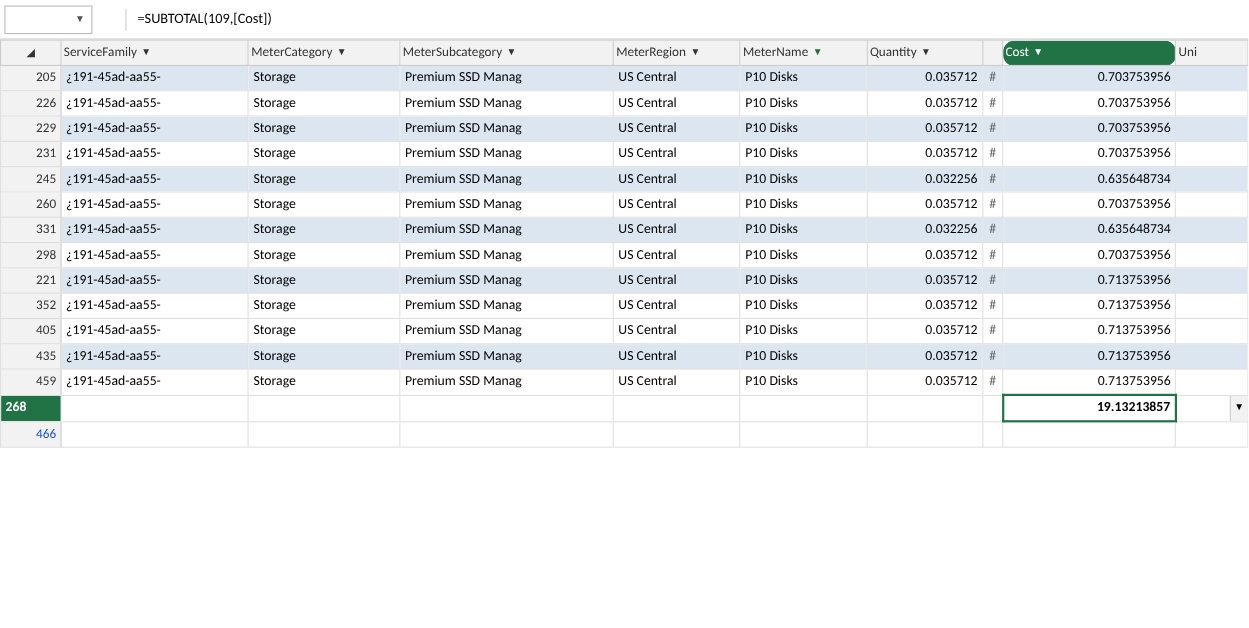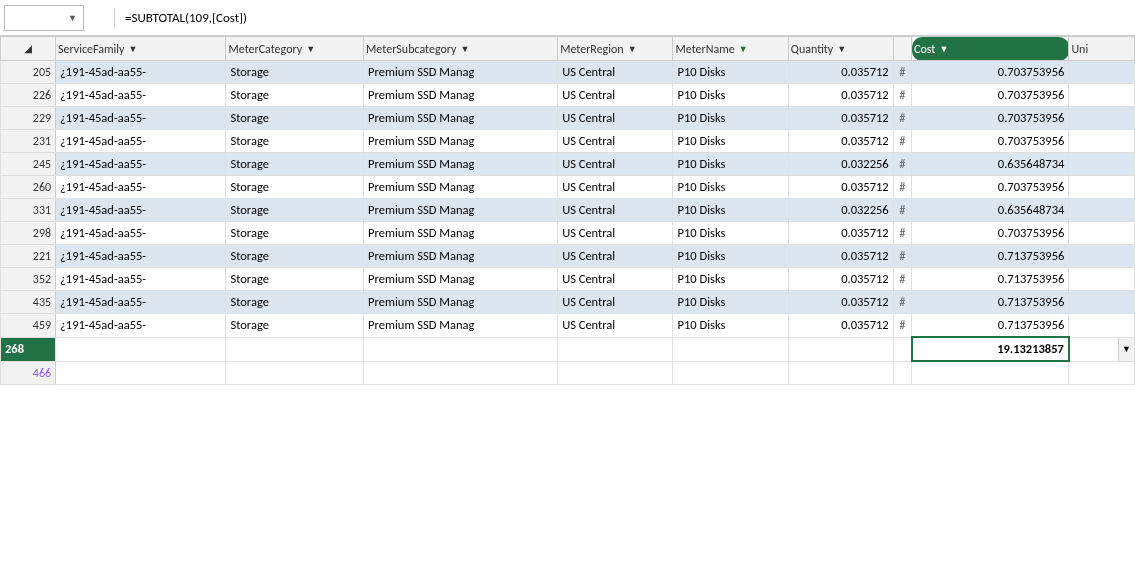--- a/index.html
+++ b/index.html
@@ -172,21 +172,21 @@
     tr.row-blue td.rn, tr.row-white td.rn { background: #f2f2f2; }
 
     
     .row-465 td { background: #fff; }
     .row-465 td.rn { background: #217346; color:#fff; font-weight:bold; }
     .row-465 .active-cell {
       border: 2px solid #217346 !important;
     }
 
     .row-466 td { background: #fff; }
-    .row-466 td.rn { background: #f2f2f2; color:#8b5cf6;margin-left:36px; }
+    .row-466 td.rn { background: #f2f2f2; color:#1d4ed8;margin-left:36px; }
   </style>
 </head>
 <body>
 
 <div class="formula-bar">
   <div class="name-box">
     <span class="name-box-text"></span>
     <span class="name-box-arrow">▼</span>
   </div>
   <div class="formula-bar-icons">
@@ -383,20 +383,32 @@
     <td>¿191-45ad-aa55-</td>
     <td>Storage</td>
     <td>Premium SSD Manag</td>
     <td>US Central</td>
     <td>P10 Disks</td>
     <td style="text-align:right;">0.035712</td>
     <td style="text-align:center;color:#666;">#</td>
     <td style="text-align:right;">0.713753956</td>
     <td></td>
   </tr>
+        <tr class="row-white">
+    <td class="row-num rn">405</td>
+    <td>¿191-45ad-aa55-</td>
+    <td>Storage</td>
+    <td>Premium SSD Manag</td>
+    <td>US Central</td>
+    <td>P10 Disks</td>
+    <td style="text-align:right;">0.035712</td>
+    <td style="text-align:center;color:#666;">#</td>
+    <td style="text-align:right;">0.713753956</td>
+    <td></td>
+  </tr>
         <tr class="row-blue">
     <td class="row-num rn">435</td>
     <td>¿191-45ad-aa55-</td>
     <td>Storage</td>
     <td>Premium SSD Manag</td>
     <td>US Central</td>
     <td>P10 Disks</td>
     <td style="text-align:right;">0.035712</td>
     <td style="text-align:center;color:#666;">#</td>
     <td style="text-align:right;">0.713753956</td>

